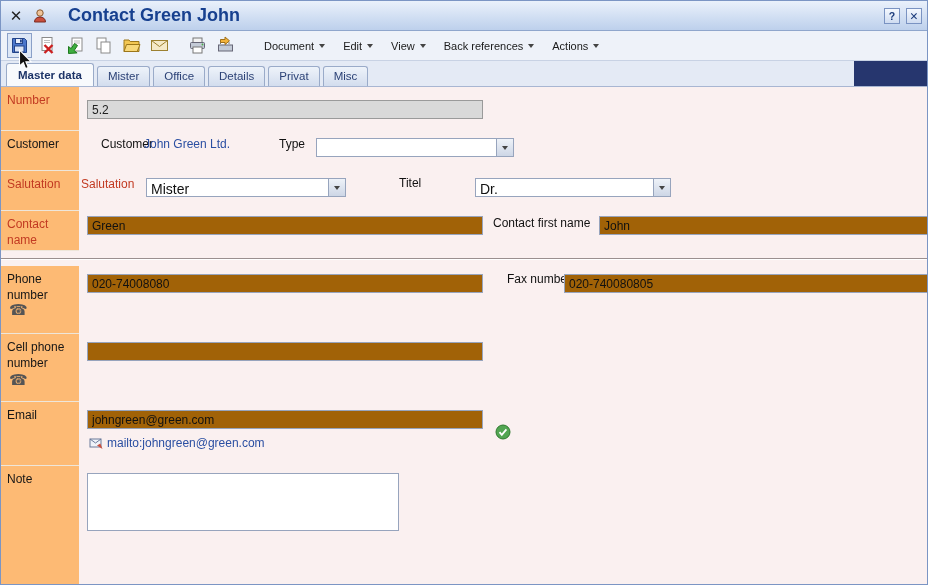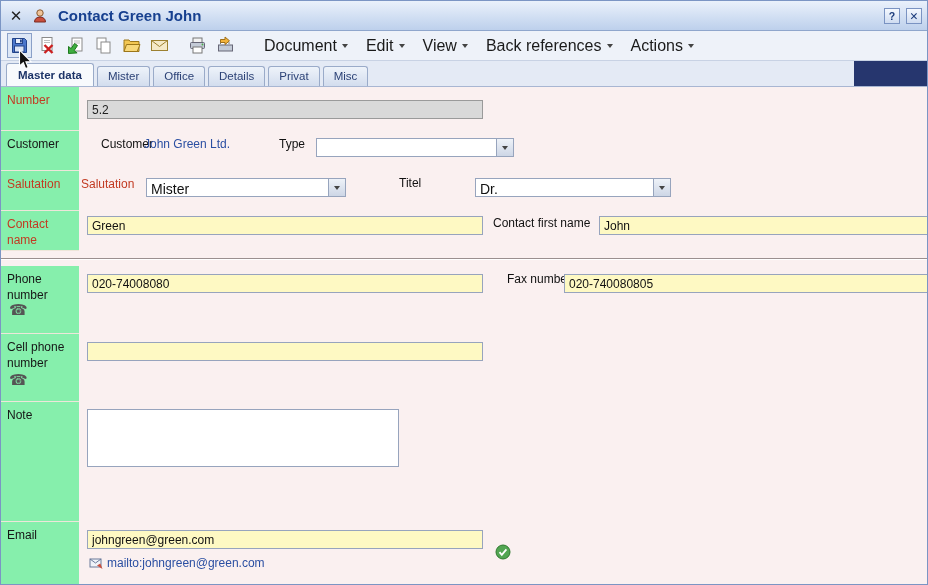--- a/index.html
+++ b/index.html
@@ -11,68 +11,68 @@
   }
   
   .titlebar {
     height:30px; display:flex; align-items:center; gap:6px; padding:0 5px;
     background:linear-gradient(#eaf1fb,#bdd0ec); border-bottom:1px solid #8fa6cc;
   }
   .tb-close-left {
     width:20px; height:20px; display:grid; place-items:center;
     color:#222; font-size:15px; line-height:1; cursor:default;
   }
-  .tb-title { color:#17408f; font-weight:bold; font-size:15px; margin-left:4px; }
+  .tb-title { color:#17408f; font-weight:bold; font-size:18px; margin-left:14px; }
   .tb-spacer { flex:1; }
   .tb-sq {
     width:16px; height:16px; display:grid; place-items:center;
     border:1px solid #7a93c2; background:linear-gradient(#f4f8fe,#cfdcf1);
     font-size:10.5px; color:#1c3c7c; font-weight:bold;
   }
   
   .toolbar {
     height:30px; display:flex; align-items:center; gap:3px; padding:0 6px;
     background:#eef2f9; border-bottom:1px solid #c8d2e4;
   }
   .tbtn { width:25px; height:25px; display:grid; place-items:center; border:1px solid transparent; }
   .tbtn.hover { border:1px solid #8aa0c8; background:#dde7f6; }
   .tbtn.group-gap { margin-left:10px; }
   .menus { display:flex; align-items:center; margin-left:14px; }
-  .menu-item { display:flex; align-items:center; gap:5px; padding:4px 9px; font-size:16px; color:#1a1a1a; }
+  .menu-item { display:flex; align-items:center; gap:5px; padding:4px 9px; font-size:11px; color:#1a1a1a; }
   .caret { width:0; height:0; border-left:3.5px solid transparent; border-right:3.5px solid transparent; border-top:4px solid #444; }
   
   .tabbar {
     position:relative; height:26px; background:#e4eaf5; display:flex; align-items:flex-end;
     padding-left:5px; border-bottom:1px solid #a8b6d2;
   }
   .tab {
     padding:3px 10px 4px; margin-right:3px; font-size:11.5px; color:#2c4276;
     border:1px solid #9aabc9; border-bottom:none; border-radius:3px 3px 0 0;
     background:linear-gradient(#eef3fa,#d3ddee);
   }
   .tab.active {
     background:#f8fafd; font-weight:bold; padding:5px 11px 5px; color:#1d3468;
   }
   .tab-right-panel { position:absolute; right:0; top:0; bottom:0; width:73px; background:#26366e; }
   
   .formarea { display:flex; flex-direction:column; height:499px; background:#faf0f0; }
   .row { display:flex; }
   .label-cell {
-    width:78px; min-width:78px; background:#86efac; padding:6px 4px 2px 6px;
+    width:78px; min-width:78px; background:#fdba74; padding:6px 4px 2px 6px;
     font-size:12px; line-height:1.3; color:#161616; position:relative;
     border-bottom:1px solid #eee6da;
   }
   .label-cell.req { color:#c23a22; }
   .field-cell { flex:1; position:relative; }
   .r-number{height:44px}.r-customer{height:40px}.r-salutation{height:40px}
   .r-contact{height:40px}.r-dept{height:45px}.r-sep{height:15px}
   .r-phone{height:68px}.r-cell{height:68px}.r-email{height:64px}.r-note{flex:1}
   .sep-line { width:100%; height:0; border-top:1px solid #9a8f8f; border-bottom:1px solid #ffffff; margin-top:7px; }
   .txt {
-    position:absolute; height:19px; border:1px solid #97a4bd; background:#fef9c3;
+    position:absolute; height:19px; border:1px solid #97a4bd; background:#a16207;
     font-family:inherit; font-size:12px; padding:0 4px; color:#111; outline:none;
   }
   .txt.disabled { background:#d9d9d9; border-color:#9a9a9a; color:#222; }
   .flabel { position:absolute; font-size:12px; color:#111; white-space:nowrap; }
   .flabel.req { color:#c23a22; }
   .link { position:absolute; font-size:12px; color:#2b4fa2; text-decoration:none; white-space:nowrap; cursor:pointer; }
   .combo { position:absolute; height:19px; border:1px solid #97a4bd; background:#fff; display:flex; }
   .combo-text { flex:1; font-size:14px; padding:2px 4px 0; color:#111; overflow:hidden; white-space:nowrap; }
   .combo-btn {
     width:17px; display:grid; place-items:center; border-left:1px solid #97a4bd;
@@ -271,27 +271,20 @@
       </div>
     </div>
 
     <div class="row r-cell">
       <div class="label-cell">
         <span>Cell phone number</span>
         <span class="phone-ico" style="top:38px;">☎</span>
       </div>
       <div class="field-cell">
         <input class="txt" style="left: 8px; top: 8px; width: 396px;" value="">
-      </div>
-    </div>
-
-    <div class="row r-note">
-      <div class="label-cell">Note</div>
-      <div class="field-cell">
-        <textarea class="note-area" style=""></textarea>
       </div>
     </div>
 
     <div class="row r-email">
       <div class="label-cell">Email</div>
       <div class="field-cell">
         <input class="txt" style="left: 8px; top: 8px; width: 396px;" value="johngreen@green.com">
         <span class="check-ico" style="left:416px;top:22px;">
           <svg width="16" height="16" viewBox="0 0 16 16">
             <circle cx="8" cy="8" r="7" fill="#52a552" stroke="#2f7a2f"></circle>
@@ -302,20 +295,27 @@
           <svg width="14" height="14" viewBox="0 0 14 14">
             <rect x="1" y="3" width="11" height="8" fill="#eef2f8" stroke="#6a7a9a"></rect>
             <path d="M1 3l5.5 4L12 3" fill="none" stroke="#6a7a9a"></path>
             <path d="M8 9.5l5.5 3.5-2.2-5.4z" fill="#c94f3d"></path>
           </svg>
           <span>mailto:johngreen@green.com</span>
         </a>
       </div>
     </div>
 
+    <div class="row r-note">
+      <div class="label-cell">Note</div>
+      <div class="field-cell">
+        <textarea class="note-area" style=""></textarea>
+      </div>
+    </div>
+
   </div>
 
   <span class="cursor">
     <svg width="15" height="22" viewBox="0 0 15 22">
       <path d="M1.5 1v16l3.8-3.4 2.3 6 2.7-1.1-2.4-5.8h5.1z" fill="#111" stroke="#fff" stroke-width="1.1"></path>
     </svg>
   </span>
 
 </div>
 

